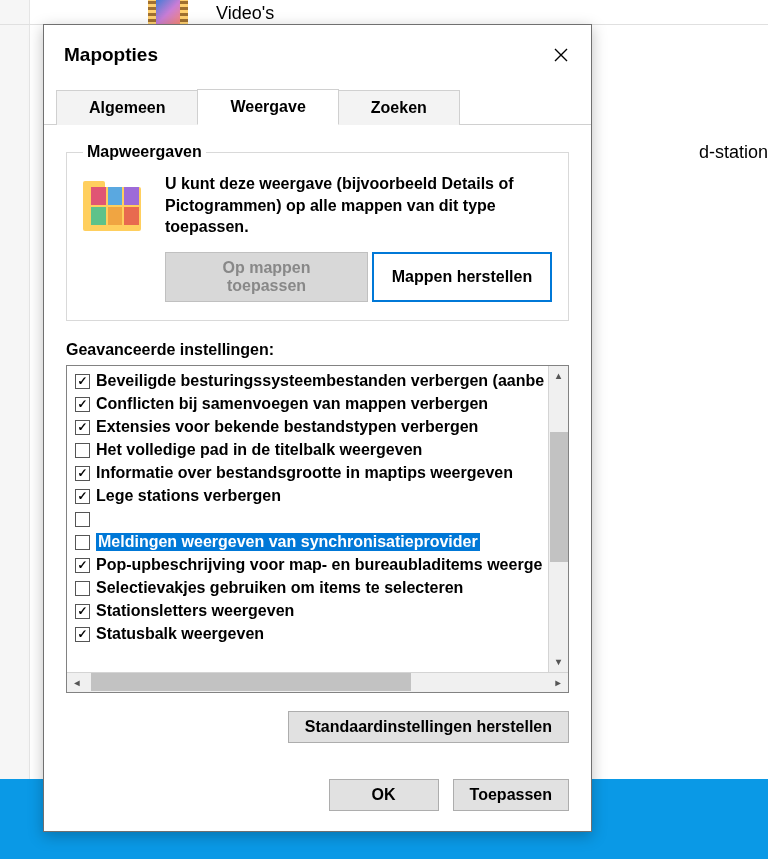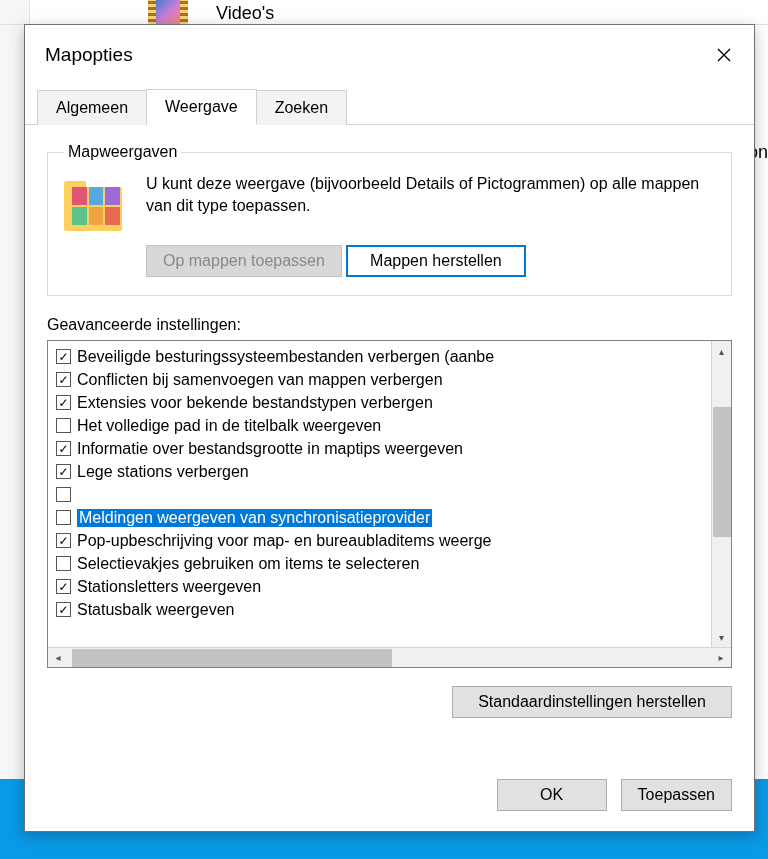--- a/index.html
+++ b/index.html
@@ -64,29 +64,30 @@
   .bg-taskbar {
     position: absolute;
     left: 0; right: 0; bottom: 0;
     height: 80px;
     background: #0a99e6;
     z-index: 0;
   }
   
   .dialog {
     position: absolute;
-    top: 24px; left: 24px;
-    width: 731px;
+    top: 24px; left: 43px;
+    width: 549px;
     height: 808px;
     background: #fff;
     border: 1px solid #707070;
     box-shadow: 0 4px 14px rgba(0,0,0,.25);
     z-index: 10;
     display: flex;
     flex-direction: column;
+    font-weight: bold;
   }
   .title-bar {
     display: flex;
     align-items: center;
     justify-content: space-between;
     padding: 14px 14px 10px 20px;
   }
   .title-bar .title { font-size: 19px; }
   .close-btn {
     width: 32px; height: 32px;
@@ -95,21 +96,21 @@
     font-size: 20px;
   }
   .tabs {
     display: flex;
     align-items: flex-end;
     padding: 0 12px;
     margin-top: 8px;
     border-bottom: 1px solid #d0d0d0;
   }
   .tab {
-    padding: 8px 18px;
+    padding: 8px 32px;
     font-size: 16px;
     color: #000;
     background: #f0f0f0;
     border: 1px solid #d0d0d0;
     border-bottom: none;
     margin-right: 0;
     margin-bottom: -1px;
     cursor: pointer;
   }
   .tab + .tab { margin-left: -1px; }

